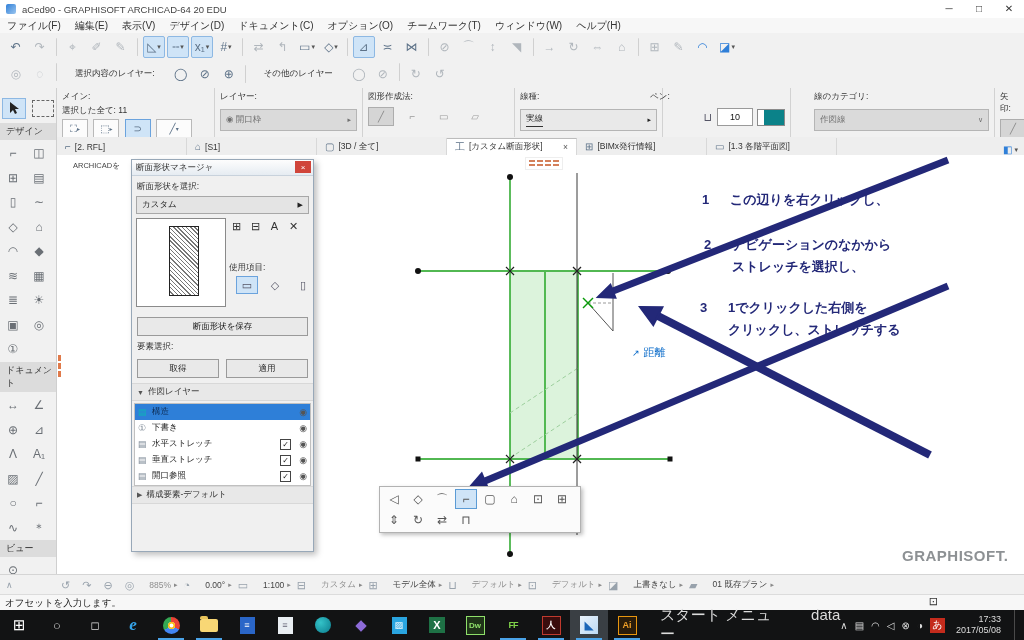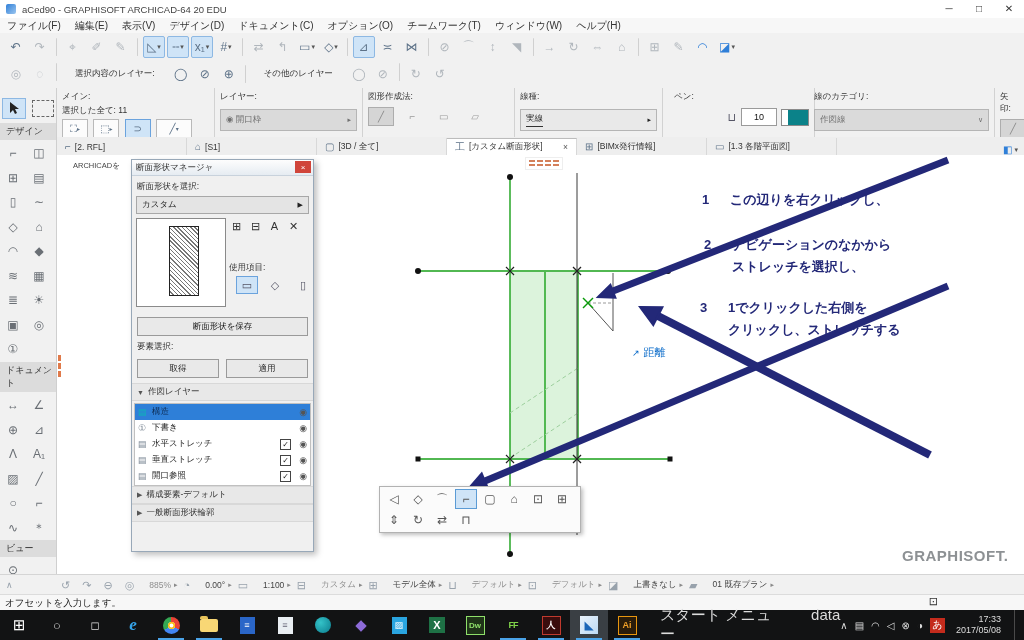--- a/index.html
+++ b/index.html
@@ -420,21 +420,21 @@
   </div>
   <div class="ib-sec" style="left:306px;width:152px">
     <div class="ib-cap">図形作成法:</div>
     <div style="margin-top:4px">
       <span class="ib-btn selgray">╱</span>
       <span class="ib-btn flat">⌐</span>
       <span class="ib-btn flat">▭</span>
       <span class="ib-btn flat">▱</span>
     </div>
   </div>
-  <div class="ib-sec" style="left:612px;width:146px">
+  <div class="ib-sec" style="left:588px;width:146px">
     <div class="ib-cap">ペン:</div>
     <div style="margin-top:5px;display:flex;align-items:center;justify-content:flex-end">
       <span style="color:#556;font-size:11px;margin-right:5px">⊔</span>
       <span class="pen-box">10</span>
       <span class="pen-swatch"></span>
     </div>
   </div>
   <div class="ib-sec" style="left:752px;width:186px">
     <div class="ib-cap">線のカテゴリ:</div>
     <div class="ib-field" style="margin-top:6px">
@@ -718,24 +718,20 @@
         <span class="licon">▤</span>
         <span class="lname">開口参照</span>
         <span class="lcheck">✓</span>
         <span class="leye">◉</span>
       </div>
       </div>
     <div class="dlg-sec">
       <span class="tri">▶</span>
       <span>構成要素-デフォルト</span>
     </div>
-    <div class="dlg-sec">
-      <span class="tri">▶</span>
-      <span>一般断面形状輪郭</span>
-    </div>
   </div>
 </div>
 
 <div class="abs" id="bottombar-left">
   <span>∧</span>
   <span>∨</span>
 </div>
 <div class="abs" id="bottombar">
 
 <span class="bbitem">

